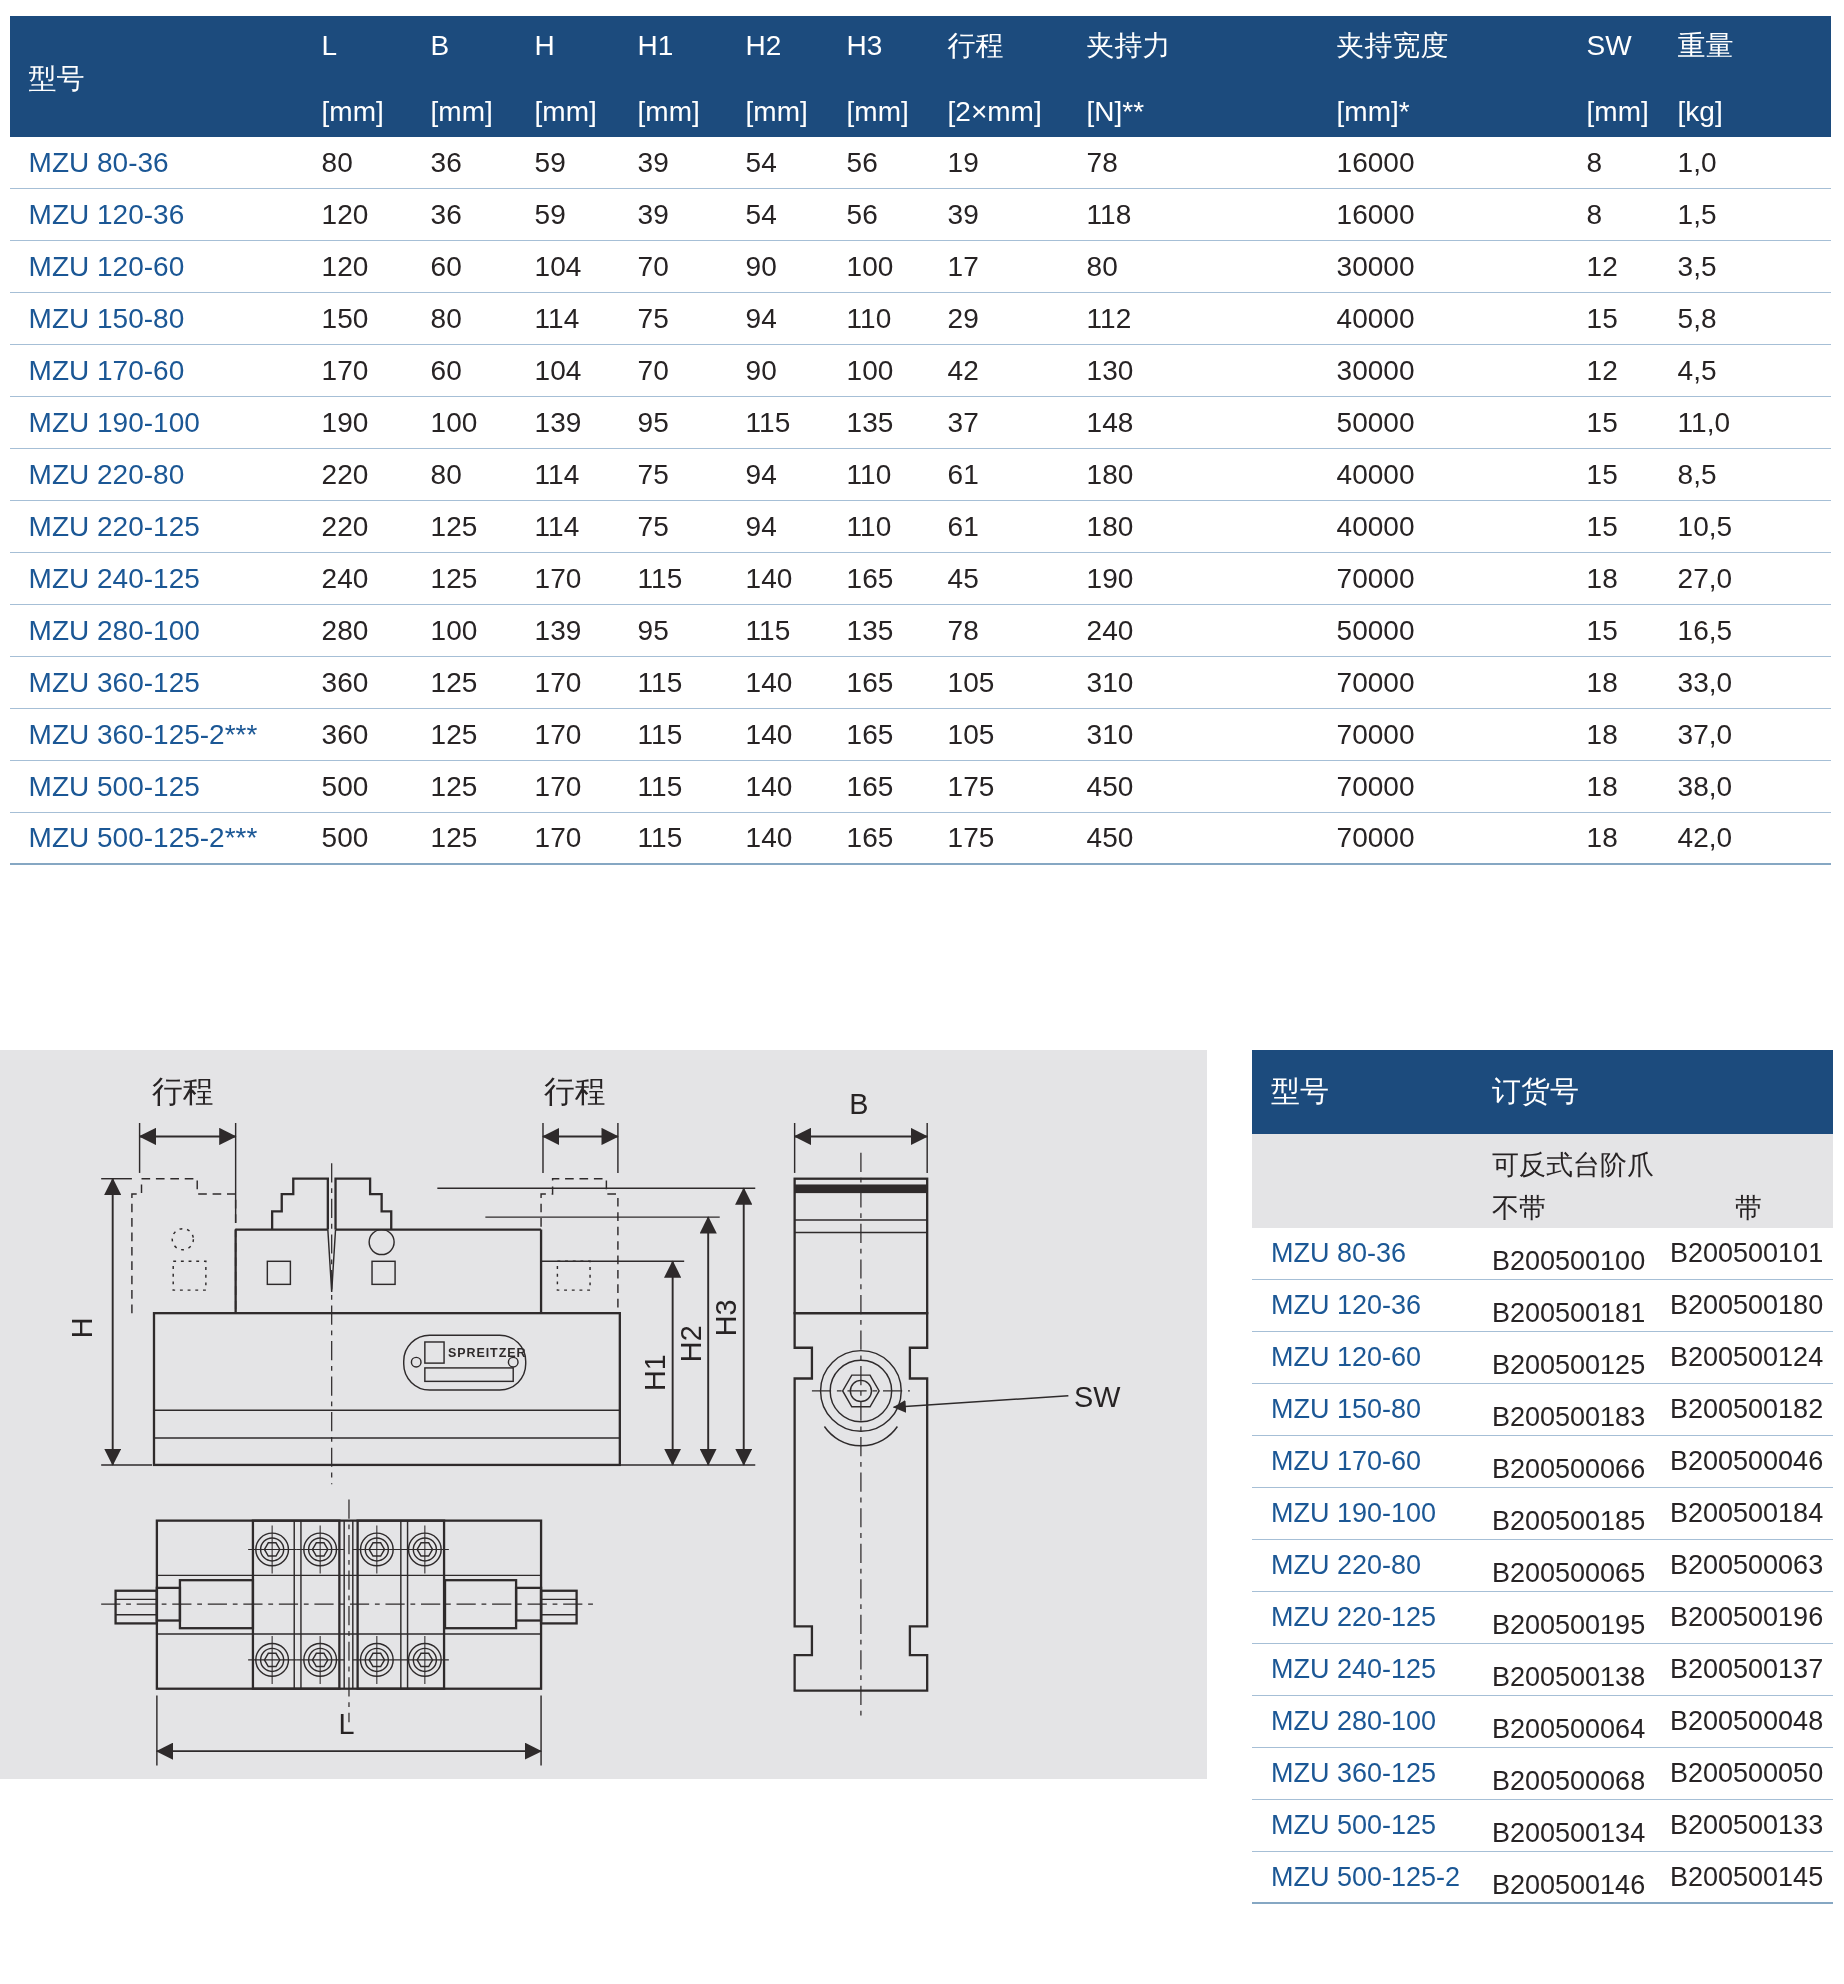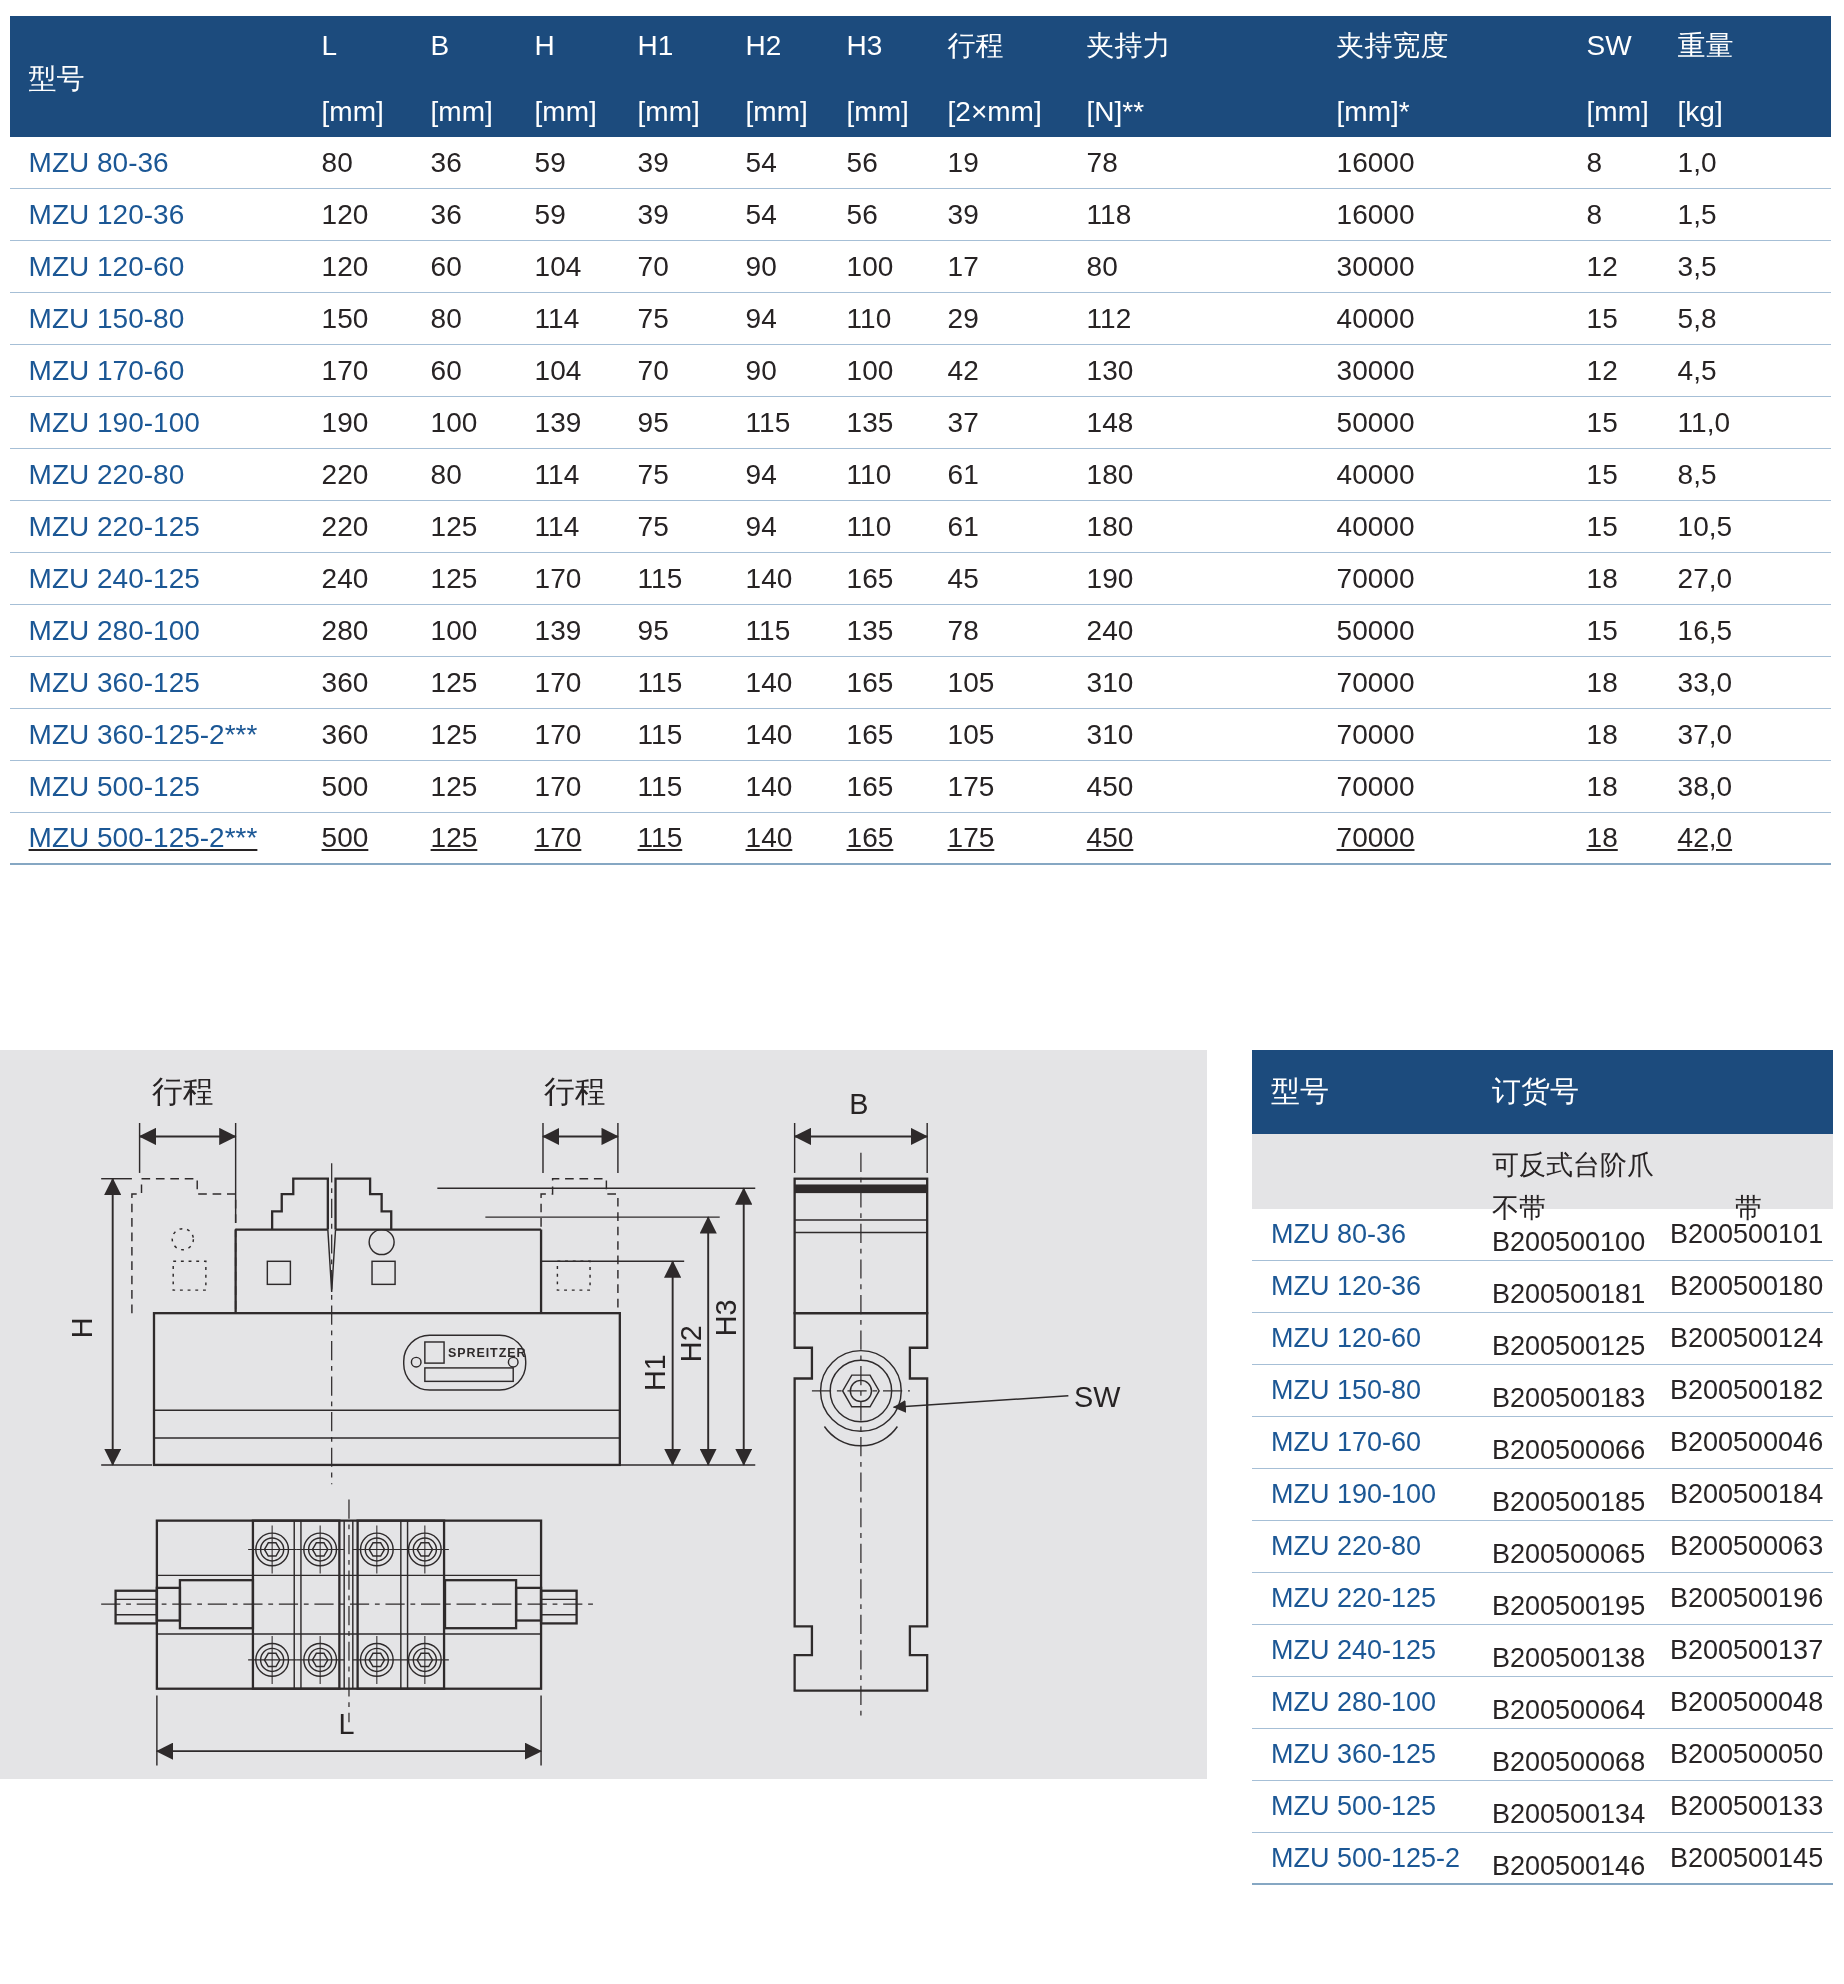--- a/index.html
+++ b/index.html
@@ -7,42 +7,42 @@
   .page{position:relative;width:1845px;height:1985px;overflow:hidden;background:#fff;}
 
   
   .spec-table{position:absolute;left:9.6px;top:16.3px;width:1821px;}
   .spec-header{display:grid;grid-template-columns:312px 109px 104px 103px 108px 101px 101px 139px 250px 250px 91px 154px;
     background:#1c4b7d;color:#fff;height:121px;}
   .hcell{display:flex;flex-direction:column;justify-content:space-between;padding:15.4px 0 11.5px 0;font-size:28px;line-height:1;}
   .hcell:first-child{justify-content:center;padding-left:19px;box-sizing:border-box;}
   .spec-row{display:grid;grid-template-columns:312px 109px 104px 103px 108px 101px 101px 139px 250px 250px 91px 154px;
     height:52px;align-items:center;border-bottom:1.9px solid #a6bfd6;font-size:28px;box-sizing:border-box;}
-  .spec-row:last-child{border-bottom:2.9px solid #86a7c3;text-decoration:underline;}
+  .spec-row:last-child{border-bottom:2.9px solid #86a7c3;}
   .cell{white-space:nowrap;}
   .model{color:#1b5795;padding-left:19px;box-sizing:border-box;}
 
   
   .gray-panel{position:absolute;left:0;top:1050px;width:1207px;height:729px;background:#e4e4e6;}
   svg.drawing{position:absolute;left:0;top:0;width:1207px;height:729px;}
   .ln{stroke:#2e2a2b;stroke-width:2.4;fill:none;}
   .thin{stroke-width:1.5;}
   .dim{stroke:#2e2a2b;stroke-width:2;fill:none;}
   .cl{stroke:#2e2a2b;stroke-width:1.3;stroke-dasharray:20 6 5 6;fill:none;}
   .dash{stroke-dasharray:9 6;}
   .dot{stroke-dasharray:3 5;}
   text.dlabel{font-family:"Liberation Sans",sans-serif;font-size:30px;fill:#272324;}
   text.cjk{font-size:32px;}
   text.plate{font-family:"Liberation Sans",sans-serif;font-size:13px;font-weight:bold;fill:#2e2a2b;letter-spacing:1px;}
 
   
   .order-table{position:absolute;left:1252px;top:1050px;width:581px;}
   .order-header{background:#1c4b7d;color:#fff;height:84px;display:flex;align-items:center;font-size:29px;}
   .oh-model{flex:0 0 240px;padding-left:19px;box-sizing:border-box;}
-  .order-sub{background:#e4e4e6;height:75px;position:relative;font-size:27px;}
+  .order-sub{background:#e4e4e6;height:94px;position:relative;font-size:27px;}
   .sub-line1{position:absolute;left:240px;top:13.4px;}
   .sub-without{position:absolute;left:240px;top:56px;}
   .sub-with{position:absolute;left:483px;top:56px;}
   .order-row{height:52px;display:flex;align-items:center;border-bottom:1.9px solid #a6bfd6;font-size:27px;box-sizing:border-box;}
   .order-row:last-child{border-bottom:2.9px solid #86a7c3;}
   .oc-model{flex:0 0 240px;padding-left:19px;box-sizing:border-box;color:#1b5795;white-space:nowrap;}
   .oc-without{flex:0 0 178px;white-space:nowrap;margin-top:16px;}
   .oc-with{flex:1;white-space:nowrap;}
 </style>
 </head>

